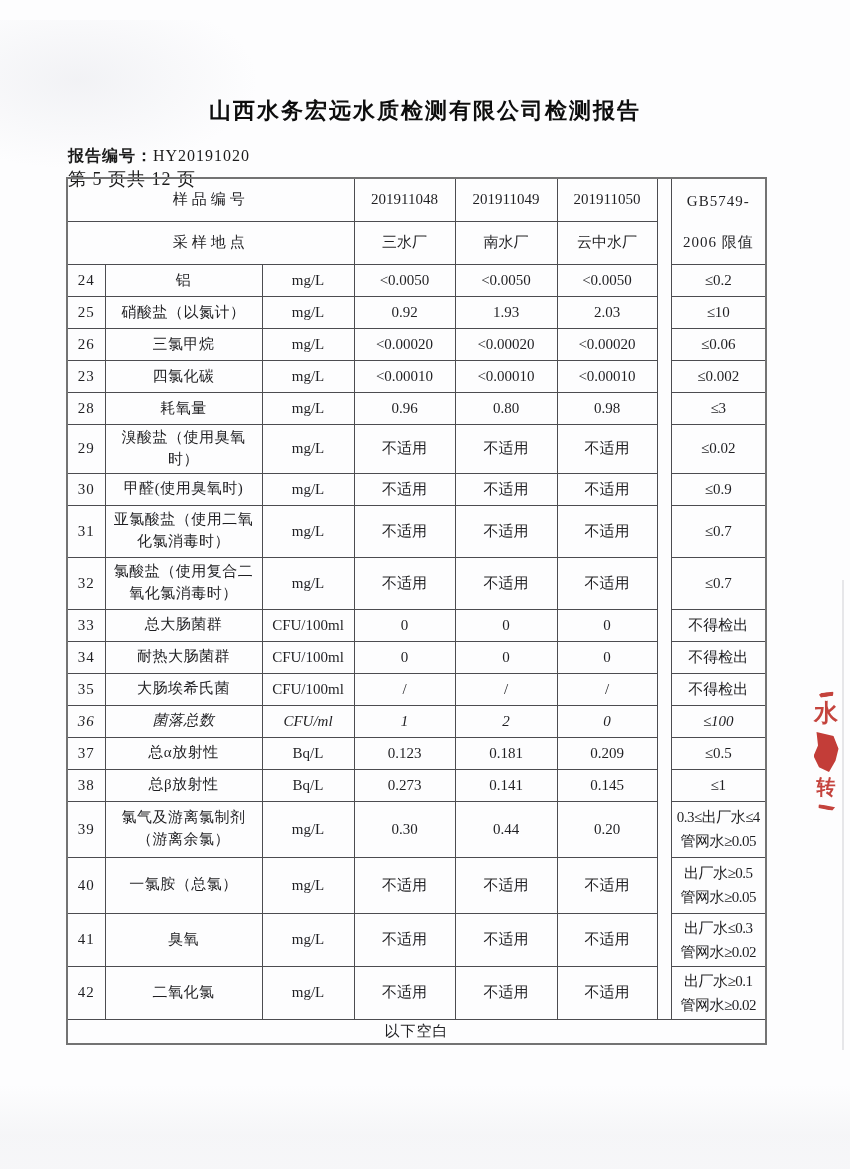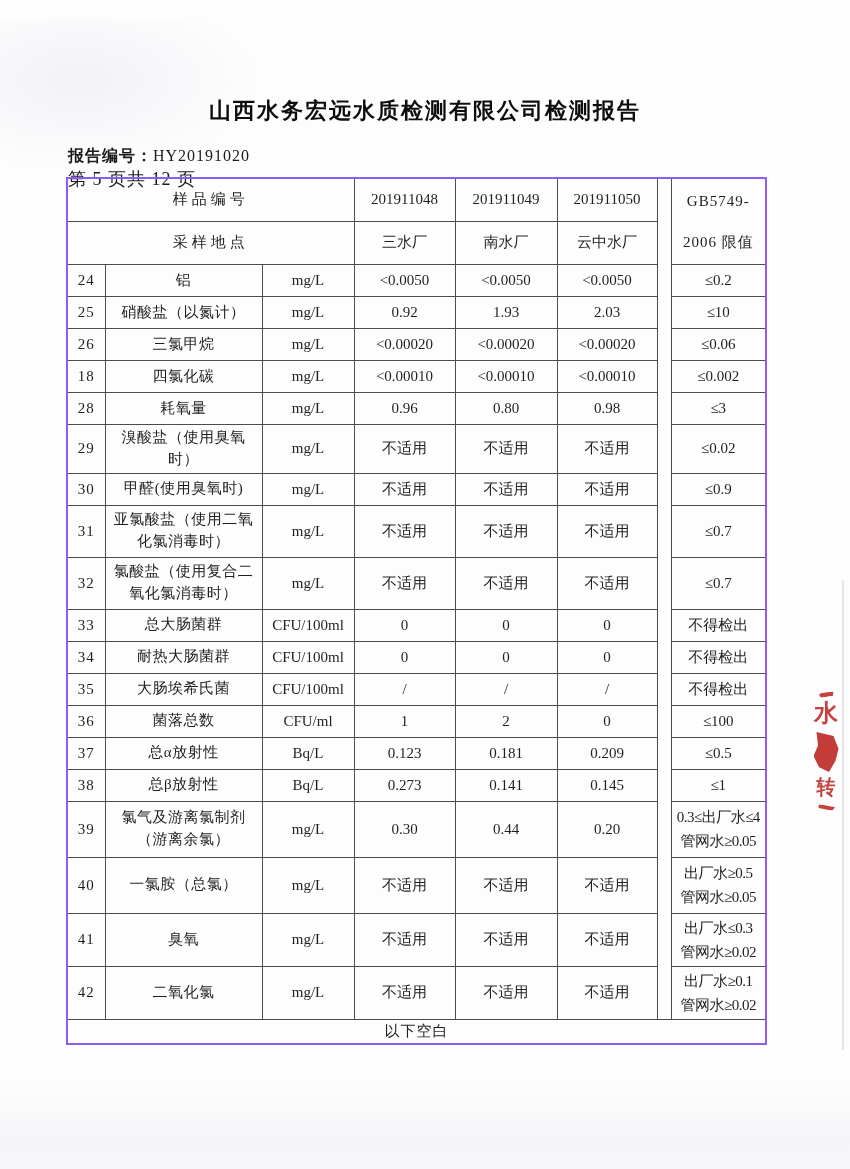--- a/index.html
+++ b/index.html
@@ -27,21 +27,21 @@
     font-size:16px;
     flex-direction:column;
   }
   .report-no-label{font-family:"Liberation Sans","DejaVu Sans",sans-serif;font-weight:700;letter-spacing:1px;}
   .report-no-value{font-family:"Liberation Serif",serif;letter-spacing:1px;}
   .page-indicator{font-size:18px;letter-spacing:1px;}
 
   table.results{
     position:absolute;left:66px;top:177px;width:699px;
     border-collapse:collapse;table-layout:fixed;
-    border:2px solid #8b5cf6;
+    border:2px solid #737373;
   }
   table.results td{
     border:1px solid #4c4c50;
     text-align:center;vertical-align:middle;
     font-size:15px;padding:2px 3px;color:#1f1f22;
     overflow:hidden;
   }
   td.hdr-label{letter-spacing:4px;}
   td.name{text-align:left;padding:3px 4px 3px 8px;line-height:1.45;letter-spacing:0.5px;}
   td.num{letter-spacing:1px;}
@@ -136,21 +136,21 @@
         <td class="num">26</td>
         <td class="name">三氯甲烷</td>
         <td class="unit">mg/L</td>
         <td class="val">&lt;0.00020</td>
         <td class="val">&lt;0.00020</td>
         <td class="val">&lt;0.00020</td>
         <td class="gap"></td>
         <td class="limit">≤0.06</td>
       </tr>
       <tr style="height: 32px;">
-        <td class="num">18</td>
+        <td class="num">23</td>
         <td class="name">四氯化碳</td>
         <td class="unit">mg/L</td>
         <td class="val">&lt;0.00010</td>
         <td class="val">&lt;0.00010</td>
         <td class="val">&lt;0.00010</td>
         <td class="gap"></td>
         <td class="limit">≤0.002</td>
       </tr>
       <tr style="height: 32px;">
         <td class="num">28</td>
@@ -225,21 +225,21 @@
       <tr style="height: 32px;">
         <td class="num">35</td>
         <td class="name">大肠埃希氏菌</td>
         <td class="unit">CFU/100ml</td>
         <td class="val">/</td>
         <td class="val">/</td>
         <td class="val">/</td>
         <td class="gap"></td>
         <td class="limit">不得检出</td>
       </tr>
-      <tr style="height: 32px;">
+      <tr style="height: 32px; font-style: italic;">
         <td class="num">36</td>
         <td class="name">菌落总数</td>
         <td class="unit">CFU/ml</td>
         <td class="val">1</td>
         <td class="val">2</td>
         <td class="val">0</td>
         <td class="gap"></td>
         <td class="limit">≤100</td>
       </tr>
       <tr style="height: 32px;">

